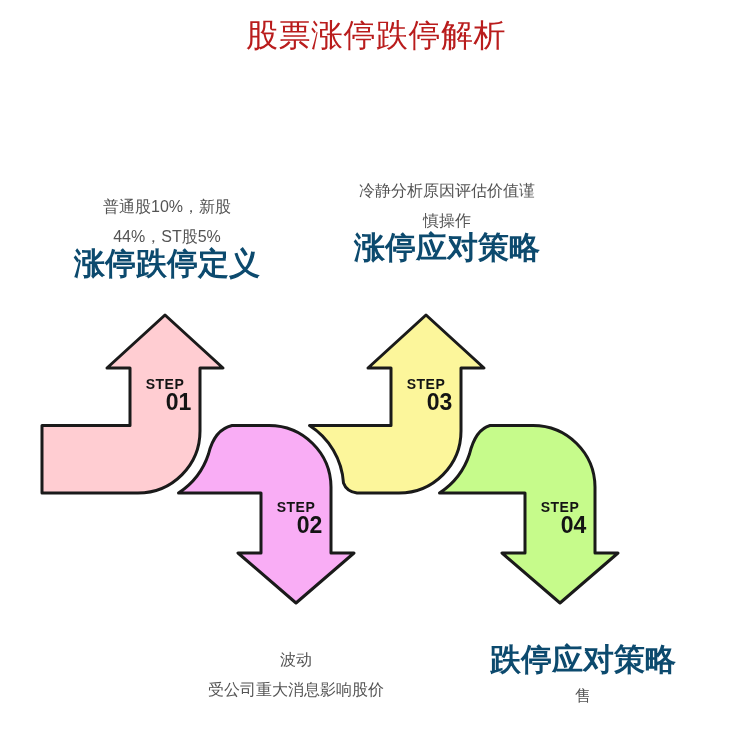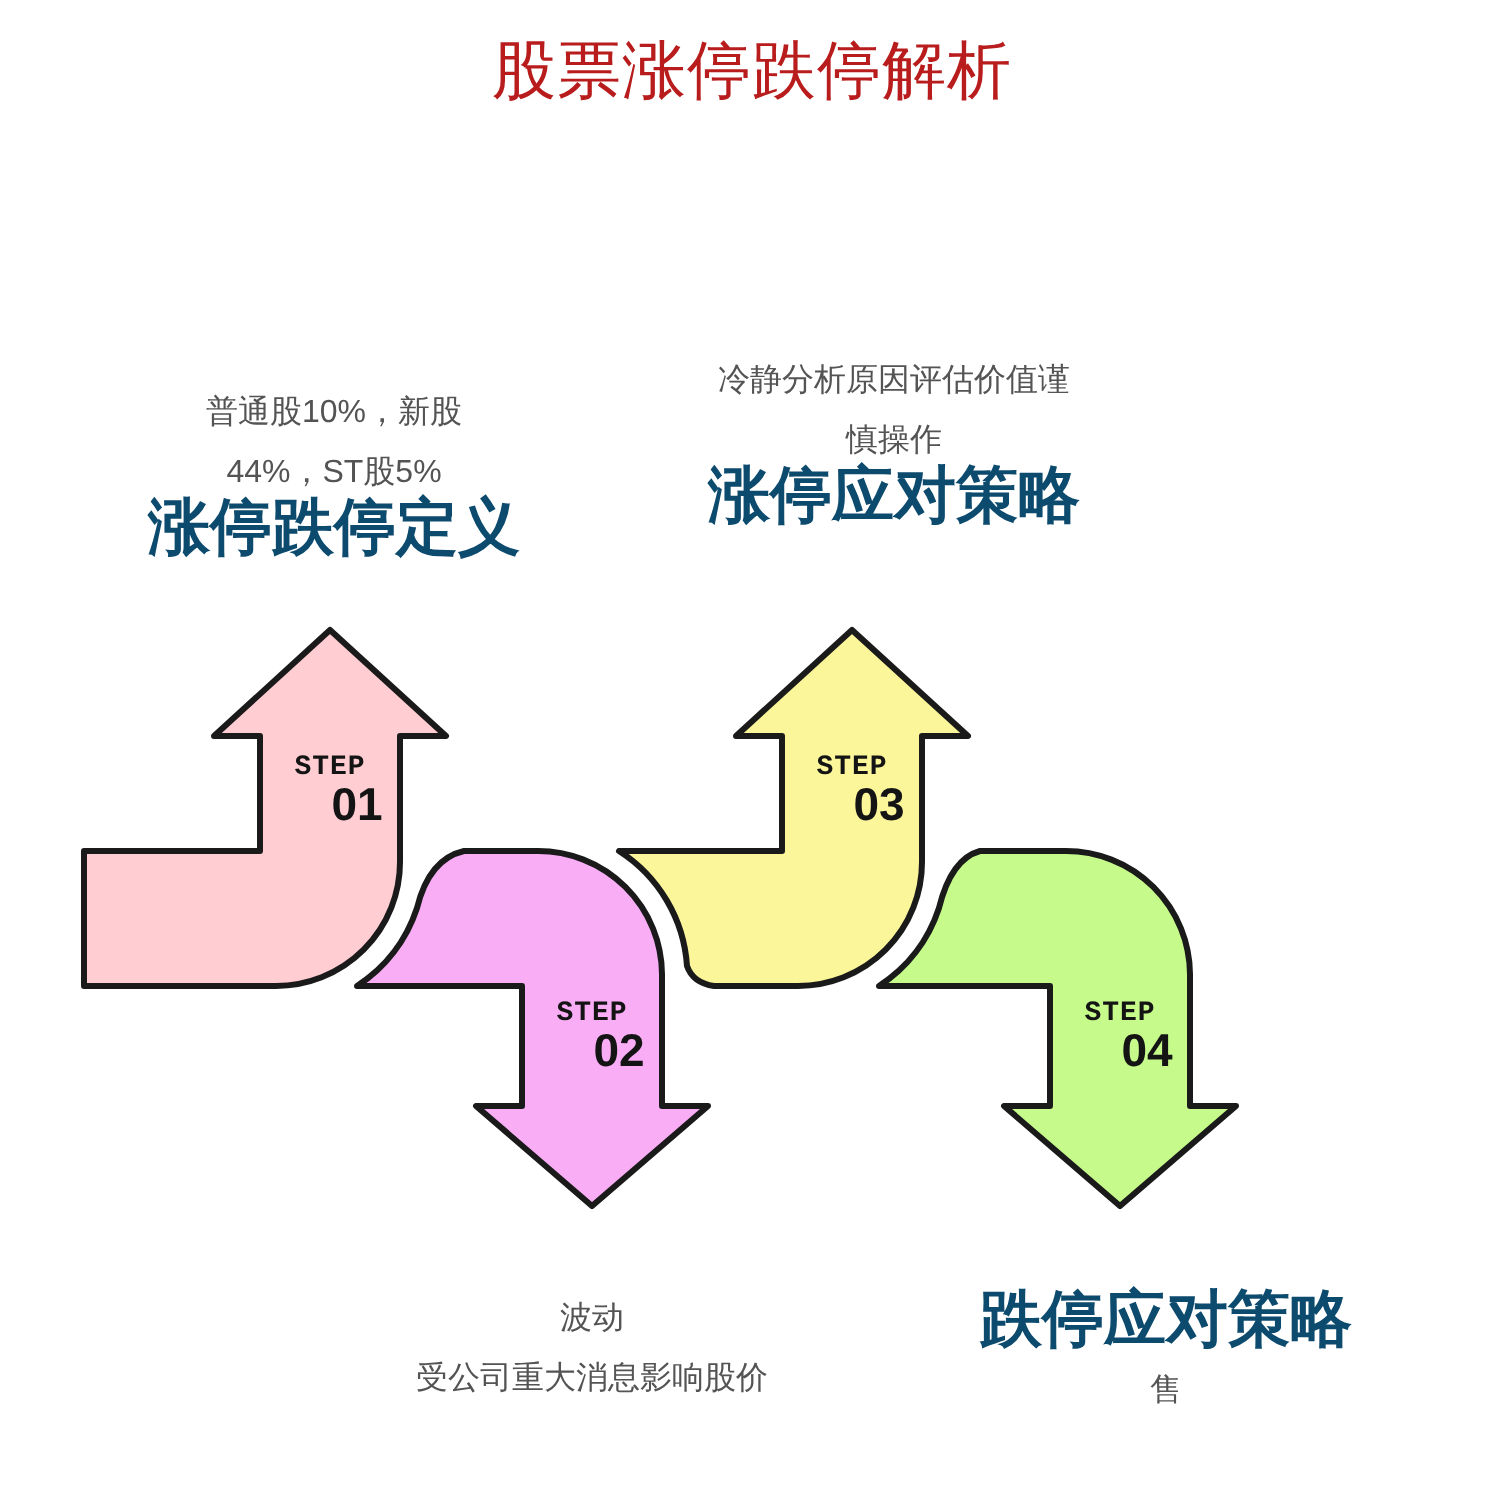--- a/index.html
+++ b/index.html
@@ -10,21 +10,21 @@
   .title{
     position:absolute;top:16px;left:0;width:752px;text-align:center;
     font-size:32px;line-height:38px;font-weight:normal;color:#b91c1c;letter-spacing:0.5px;
   }
   svg.arrows{position:absolute;left:0;top:0;}
   .step-badge{
     position:absolute;transform:translateX(-50%);text-align:center;color:#141414;
   }
   .step-badge.up{top:377px;}
   .step-badge.down{top:500px;}
-  .step-word{font-size:14px;line-height:15px;font-weight:bold;letter-spacing:0.5px;font-family:Liberation Mono, monospace;}
+  .step-word{font-size:14px;line-height:15px;font-weight:bold;letter-spacing:0.5px;}
   .step-num{font-size:23px;line-height:20px;font-weight:bold;margin-left:27px;}
   .info-block{
     position:absolute;transform:translateX(-50%);text-align:center;white-space:nowrap;
   }
   .desc-line{font-size:16px;line-height:30px;color:#545454;}
   .heading{font-size:31px;line-height:30px;font-weight:bold;color:#0c4a6e;}
   .info-block.top .heading{margin-top:-3px;}
   .info-block.bottom .heading{margin-bottom:6px;}
 </style>
 </head>

